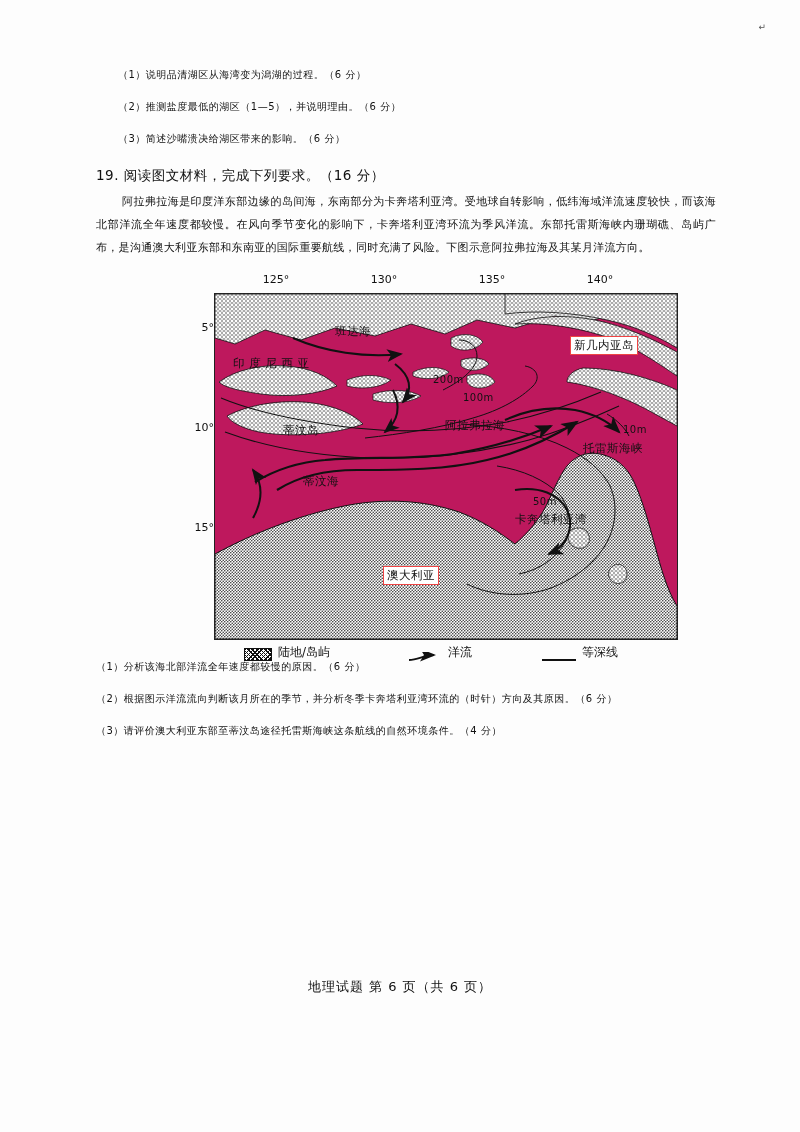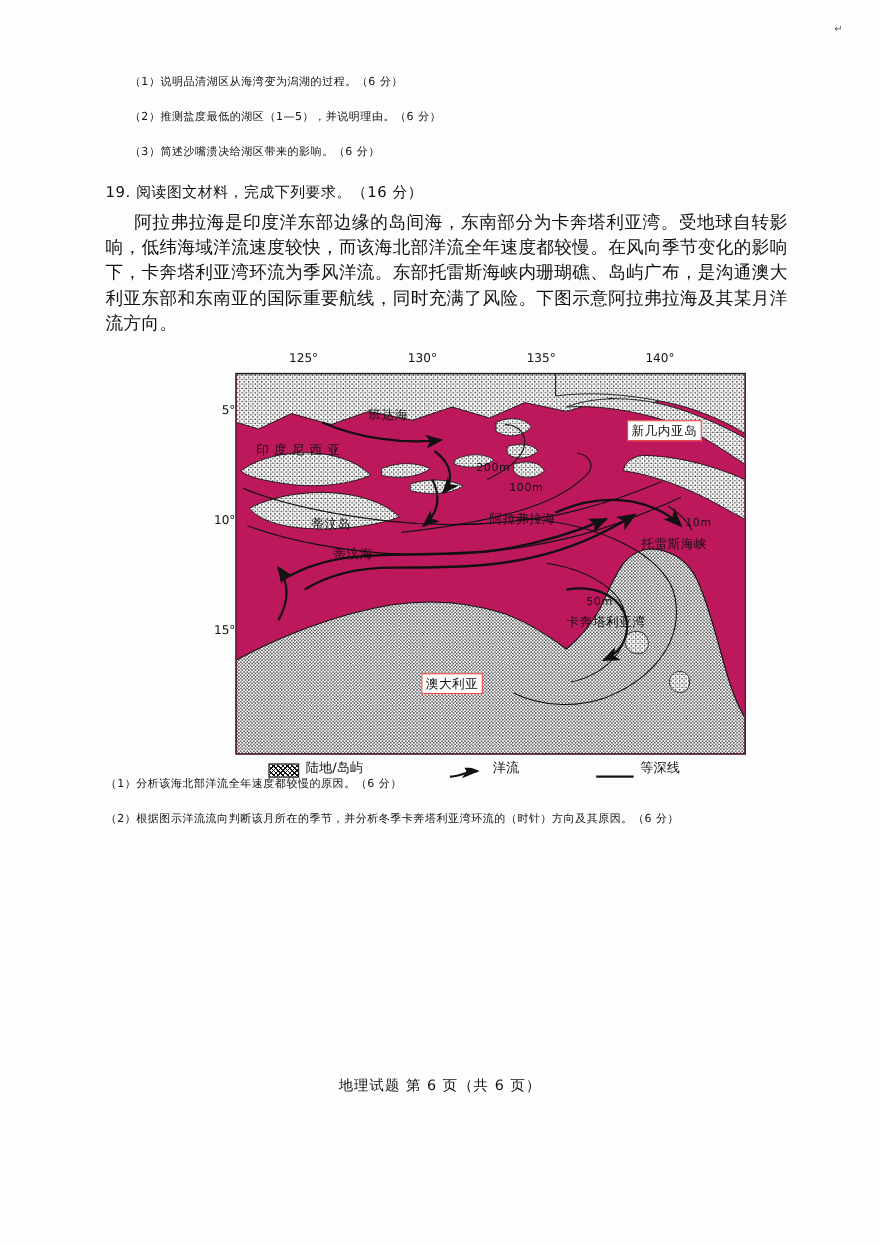--- a/index.html
+++ b/index.html
@@ -44,21 +44,21 @@
   .q-line.indent {
     padding-left: 22px;
   }
   .q-head {
     font-size: 13.5px;
     line-height: 26px;
     margin: 10px 0 2px 0;
     letter-spacing: 0.5px;
   }
   .para {
-    font-size: 16px;
+    font-size: 11px;
     line-height: 23px;
     text-align: justify;
     text-justify: inter-ideograph;
     margin: 0 0 4px 0;
     text-indent: 26px;
     letter-spacing: 0.3px;
   }
   .figure-wrap {
     margin-top: 10px;
     position: relative;
@@ -255,21 +255,21 @@
 
         <span class="map-label" style="left:120px; top:30px;">班达海</span>
         <span class="map-label" style="left:18px;  top:62px;">印 度 尼 西 亚</span>
         <span class="map-label boxed" style="left:355px; top:42px;">新几内亚岛</span>
         <span class="map-label small" style="left:218px; top:80px;">200m</span>
         <span class="map-label small" style="left:248px; top:98px;">100m</span>
         <span class="map-label" style="left:68px;  top:129px;">蒂汶岛</span>
         <span class="map-label" style="left:230px; top:124px;">阿拉弗拉海</span>
         <span class="map-label small" style="left:408px; top:130px;">10m</span>
         <span class="map-label" style="left:368px; top:147px;">托雷斯海峡</span>
-        <span class="map-label" style="left:88px;  top:156px;">蒂汶海</span>
+        <span class="map-label" style="left:88px;  top:180px;">蒂汶海</span>
         <span class="map-label small" style="left:318px; top:202px;">50m</span>
         <span class="map-label" style="left:300px; top:218px;">卡奔塔利亚湾</span>
         <span class="map-label boxed" style="left:168px; top:272px;">澳大利亚</span>
       </div>
 
       <div class="legend">
         <div class="item a">
           <span class="swatch-land"></span>
           <span>陆地/岛屿</span>
         </div>
@@ -289,18 +289,19 @@
         <div class="item c">
           <span class="swatch-depth"></span>
           <span>等深线</span>
         </div>
       </div>
 
     </div>
 
     <p class="q-line">（1）分析该海北部洋流全年速度都较慢的原因。（6 分）</p>
     <p class="q-line">（2）根据图示洋流流向判断该月所在的季节，并分析冬季卡奔塔利亚湾环流的（时针）方向及其原因。（6 分）</p>
+    <p class="q-line">（3）请评价澳大利亚东部至蒂汶岛途径托雷斯海峡这条航线的自然环境条件。（4 分）</p>
 
   </div>
 
   <div class="footer">地理试题  第 6 页（共 6 页）</div>
 
 </div>
 
 </body></html>

